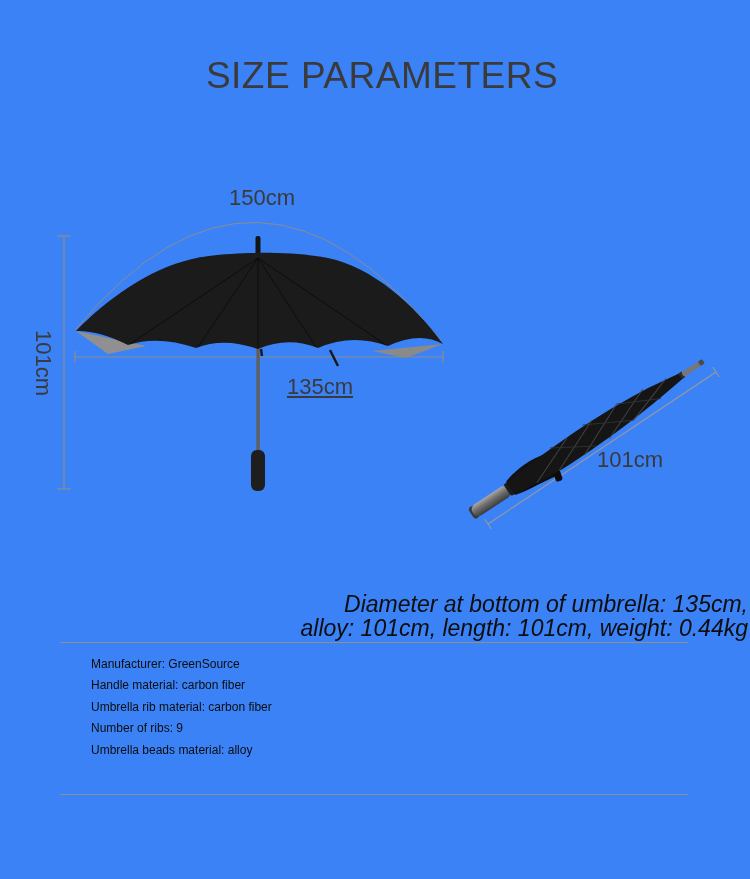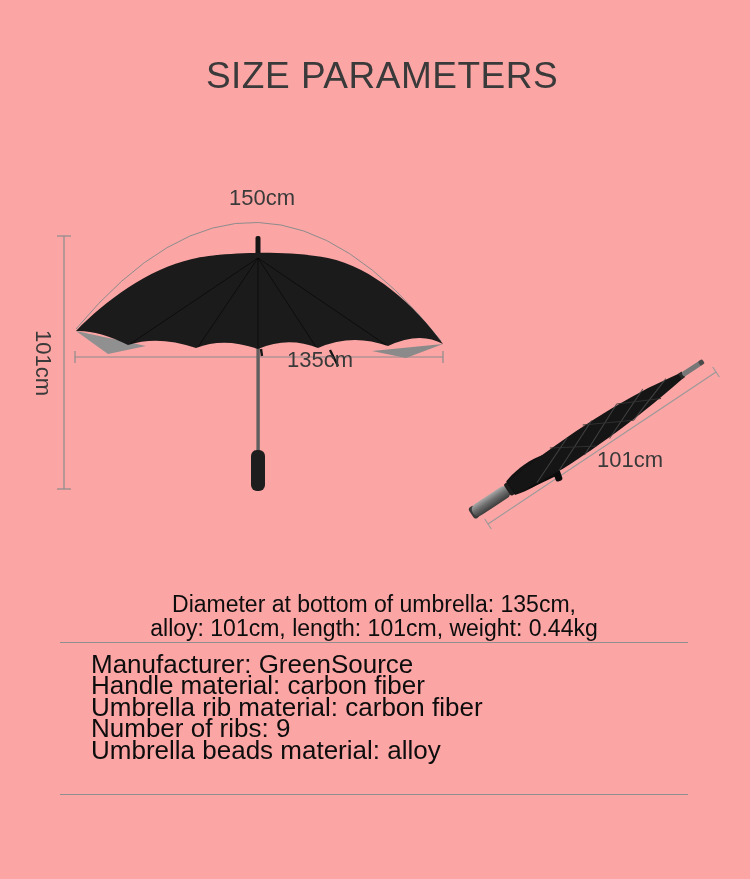--- a/index.html
+++ b/index.html
@@ -1,57 +1,57 @@
 <!DOCTYPE html>
 <html><head>
 <meta charset="utf-8">
 <style>
   html,body{margin:0;padding:0;background:#ffffff;}
   .page{
     position:relative;
     width:750px;height:879px;
-    background:#fca5a5;
+    background:#3b82f6;
     font-family:"Liberation Sans", sans-serif;
     overflow:hidden;
   }
   .title{
     position:absolute;left:0;top:56px;width:750px;
     text-align:center;
     font-size:37px;line-height:40px;
     letter-spacing:0.5px;
     color:#3a3a3a;
     padding-left:14px;box-sizing:border-box;
     font-weight:400;
   }
   .dim-label{
     position:absolute;width:100px;text-align:center;
     font-size:22px;line-height:24px;color:#3a3a3a;
   }
   .label-150{left:212px;top:186px;}
-  .label-135{left:270px;top:348px;}
+  .label-135{left:270px;top:375px;text-decoration:underline;}
   .label-101-left{left:-7px;top:351px;transform:rotate(90deg);}
   .label-101-closed{left:580px;top:448px;}
   .fig{position:absolute;}
   .fig-open{left:20px;top:180px;}
   .fig-closed{left:455px;top:330px;}
   .summary{
     position:absolute;left:0;top:592px;width:748px;
-    text-align:center;color:#0d0d0d;
-    font-size:23px;line-height:24px;
+    text-align:right;color:#0d0d0d;
+    font-size:23px;line-height:24px;font-style:italic;
   }
   .divider{
     position:absolute;left:60px;width:628px;height:1px;
     background:#8f8f8f;
   }
   .divider-top{top:642px;}
   .divider-bottom{top:794px;}
   .specs{
     position:absolute;left:91px;top:654px;
     margin:0;padding:0;list-style:none;
-    font-size:26px;line-height:21.4px;color:#0d0d0d;
+    font-size:12px;line-height:21.4px;color:#0d0d0d;
   }
 </style>
 </head>
 <body>
 
 <div class="page">
 
   <div class="title">SIZE PARAMETERS</div>
 
   <svg class="fig fig-open" width="460" height="330" viewBox="20 180 460 330" xmlns="http://www.w3.org/2000/svg">

